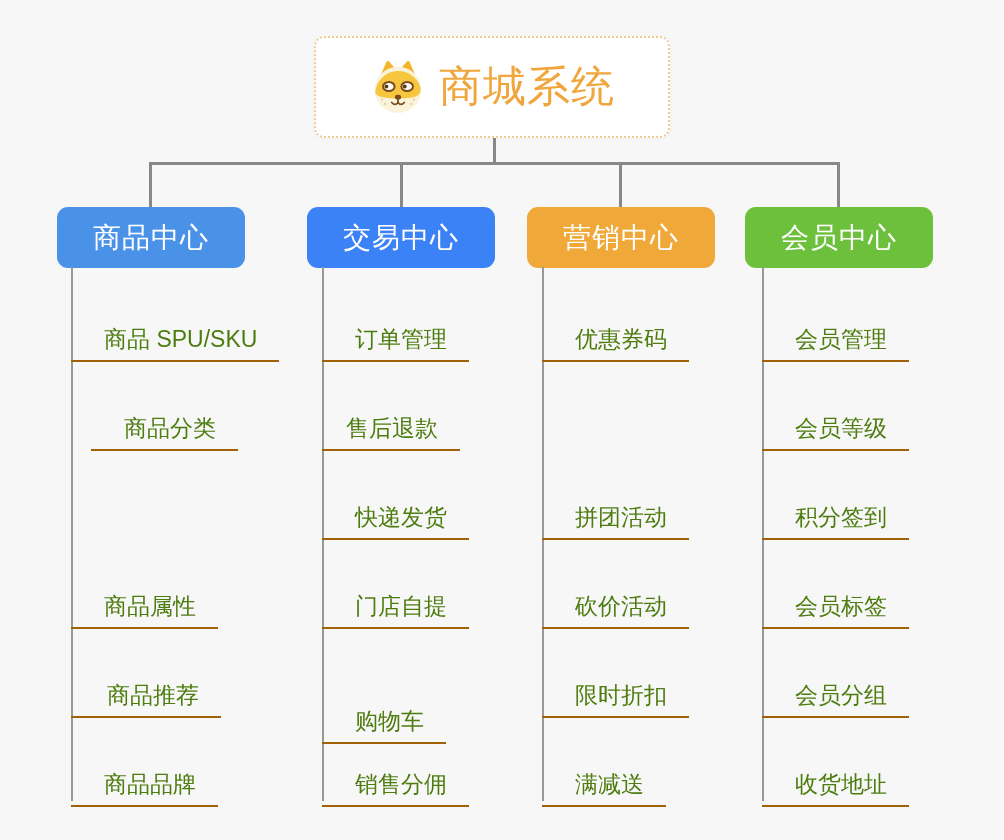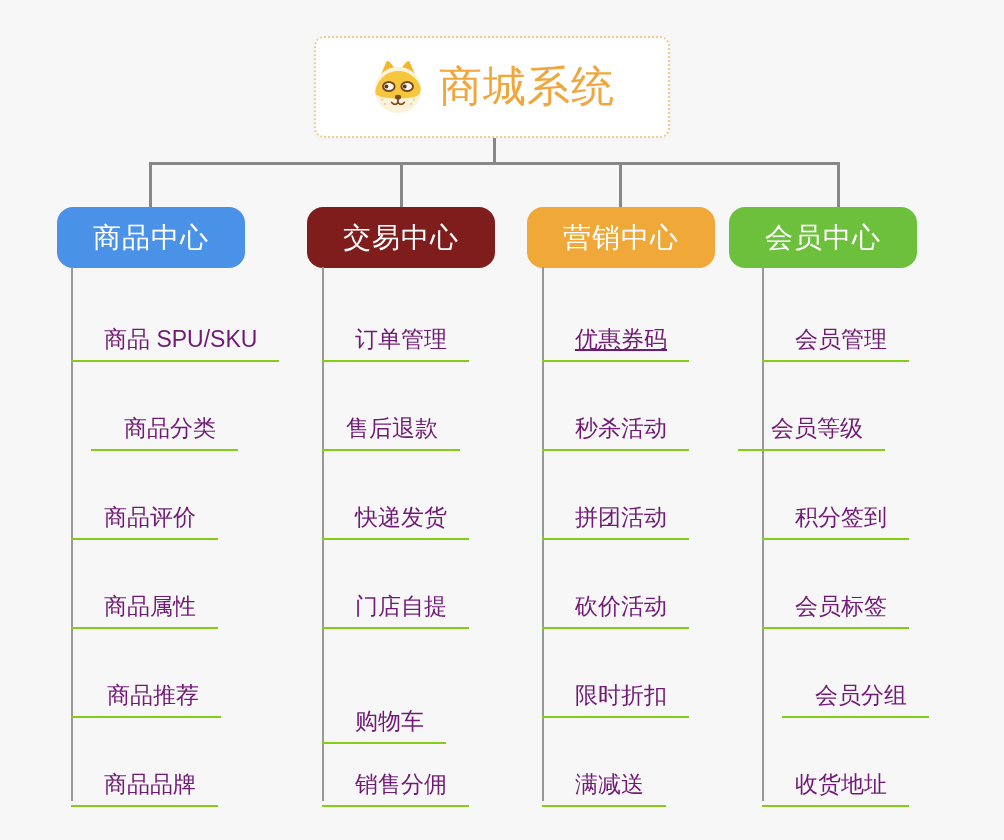--- a/index.html
+++ b/index.html
@@ -38,41 +38,41 @@
   }
   .dog-icon{width:58px;height:56px;flex:0 0 auto;}
   
   .line{position:absolute;background:#888888;}
   .trunk{position:absolute;width:2px;background:#989898;}
   
   .branch-head{
     position:absolute;
     top:207px;
     width:188px; height:61px;
-    border-radius:16px;
+    border-radius:11px;
     display:flex;
     align-items:center;
     justify-content:center;
     color:#ffffff;
     font-size:28px;
     letter-spacing:1px;
     cursor:pointer;
     box-sizing:border-box;
   }
   
   .child{
     position:absolute;
     height:40px;
     box-sizing:content-box;
     display:flex;
     align-items:flex-end;
     padding:0 22px 5px 33px;
-    border-bottom:2px solid #84cc16;
+    border-bottom:2px solid #a16207;
     font-size:23px;
-    color:#701a75;
+    color:#4d7c0f;
     white-space:nowrap;
     cursor:pointer;
   }
 </style>
 </head>
 <body>
 
 <div class="canvas">
 
   <div class="root-node">
@@ -99,56 +99,54 @@
   <div class="line" style="left:493px;top:138px;width:3px;height:26px;"></div>
   <div class="line" style="left:149px;top:162px;width:691px;height:3px;border-radius:2px;"></div>
   <div class="line" style="left:149px;top:162px;width:3px;height:45px;"></div>
   <div class="line" style="left:400px;top:162px;width:3px;height:45px;"></div>
   <div class="line" style="left:619px;top:162px;width:3px;height:45px;"></div>
   <div class="line" style="left:837px;top:162px;width:3px;height:45px;"></div>
 
   <div class="branch-head" style="left: 57px; background: rgb(74, 145, 232);">
     <span>商品中心</span>
   </div>
-  <div class="branch-head" style="left: 307px; background: #7f1d1d;">
+  <div class="branch-head" style="left: 307px; background: #3b82f6;">
     <span>交易中心</span>
   </div>
   <div class="branch-head" style="left: 527px; background: rgb(240, 168, 56);">
     <span>营销中心</span>
   </div>
-  <div class="branch-head" style="left: 729px; background: rgb(109, 192, 60);">
+  <div class="branch-head" style="left: 745px; background: rgb(109, 192, 60);">
     <span>会员中心</span>
   </div>
 
   <div class="trunk" style="left:71px;top:267px;height:534px;"></div>
   <div class="trunk" style="left:322px;top:267px;height:534px;"></div>
   <div class="trunk" style="left:542px;top:267px;height:534px;"></div>
   <div class="trunk" style="left:762px;top:267px;height:534px;"></div>
 
   <div class="child" style="left:71px;top:315px;">商品 SPU/SKU</div>
   <div class="child" style="left:71px;top:404px;margin-left:20px;">商品分类</div>
-  <div class="child" style="left:71px;top:493px;">商品评价</div>
   <div class="child" style="left:71px;top:582px;">商品属性</div>
   <div class="child" style="left:71px;top:671px;padding-left:36px;">商品推荐</div>
   <div class="child" style="left:71px;top:760px;">商品品牌</div>
 
   <div class="child" style="left:322px;top:315px;">订单管理</div>
   <div class="child" style="left:322px;top:404px;padding-left:24px;">售后退款</div>
   <div class="child" style="left:322px;top:493px;">快递发货</div>
   <div class="child" style="left:322px;top:582px;">门店自提</div>
   <div class="child" style="left:322px;top:697px;">购物车</div>
   <div class="child" style="left:322px;top:760px;">销售分佣</div>
 
-  <div class="child" style="left:542px;top:315px;text-decoration:underline;">优惠券码</div>
-  <div class="child" style="left:542px;top:404px;">秒杀活动</div>
+  <div class="child" style="left:542px;top:315px;">优惠券码</div>
   <div class="child" style="left:542px;top:493px;">拼团活动</div>
   <div class="child" style="left:542px;top:582px;">砍价活动</div>
   <div class="child" style="left:542px;top:671px;">限时折扣</div>
   <div class="child" style="left:542px;top:760px;">满减送</div>
 
   <div class="child" style="left:762px;top:315px;">会员管理</div>
-  <div class="child" style="left:738px;top:404px;text-align:right;">会员等级</div>
+  <div class="child" style="left:762px;top:404px;text-align:right;">会员等级</div>
   <div class="child" style="left:762px;top:493px;">积分签到</div>
   <div class="child" style="left:762px;top:582px;">会员标签</div>
-  <div class="child" style="left:762px;top:671px;margin-left:20px;">会员分组</div>
+  <div class="child" style="left:762px;top:671px;">会员分组</div>
   <div class="child" style="left:762px;top:760px;">收货地址</div>
 
 </div>
 
 </body></html>

